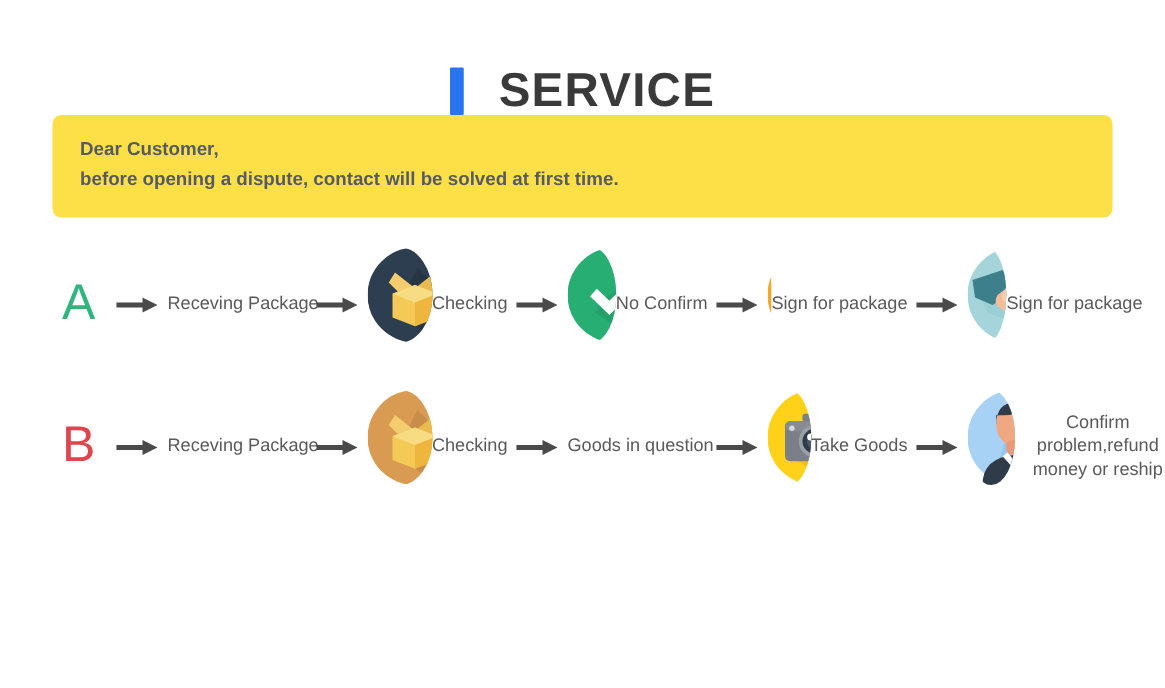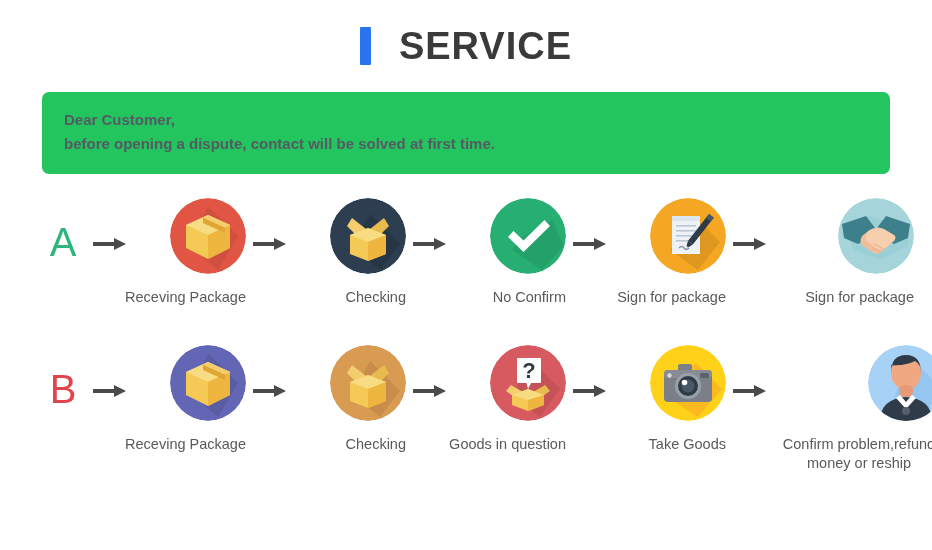--- a/index.html
+++ b/index.html
@@ -12,21 +12,21 @@
     background: #ffffff;
     font-family: "Liberation Sans", sans-serif;
     color: #4a4a4a;
     overflow: hidden;
     position: relative;
   }
 
   
   .title-row {
     display: flex;
-    align-items: center;
+    align-items: flex-end;
     justify-content: center;
     height: 92px;
     gap: 28px;
   }
   .title-bar {
     width: 11px;
     height: 38px;
     background: #2b74f0;
     border-radius: 1px;
   }
@@ -34,21 +34,21 @@
     font-size: 38px;
     font-weight: bold;
     color: #3a3a3a;
     letter-spacing: 1px;
     line-height: 1;
   }
 
   
   .notice {
     margin: 0 42px;
-    background: #22c55e;
+    background: #fde047;
     border-radius: 7px;
     padding: 16px 22px 18px 22px;
     box-sizing: border-box;
   }
   .notice p {
     margin: 0;
     font-size: 15px;
     font-weight: bold;
     color: #555a63;
     line-height: 24px;
@@ -85,22 +85,22 @@
     display: flex;
     justify-content: center;
     align-items: center;
   }
   .arrow svg { display: block; }
 
   .step {
     flex: 0 0 auto;
     width: 112px;
     display: flex;
-    flex-direction: column;
-    align-items: flex-end;
+    flex-direction: row;
+    align-items: center;
   }
   .badge {
     width: 76px;
     height: 76px;
     border-radius: 50%;
     position: relative;
     overflow: hidden;
   }
   .badge svg { display: block; }
   .step-label {

